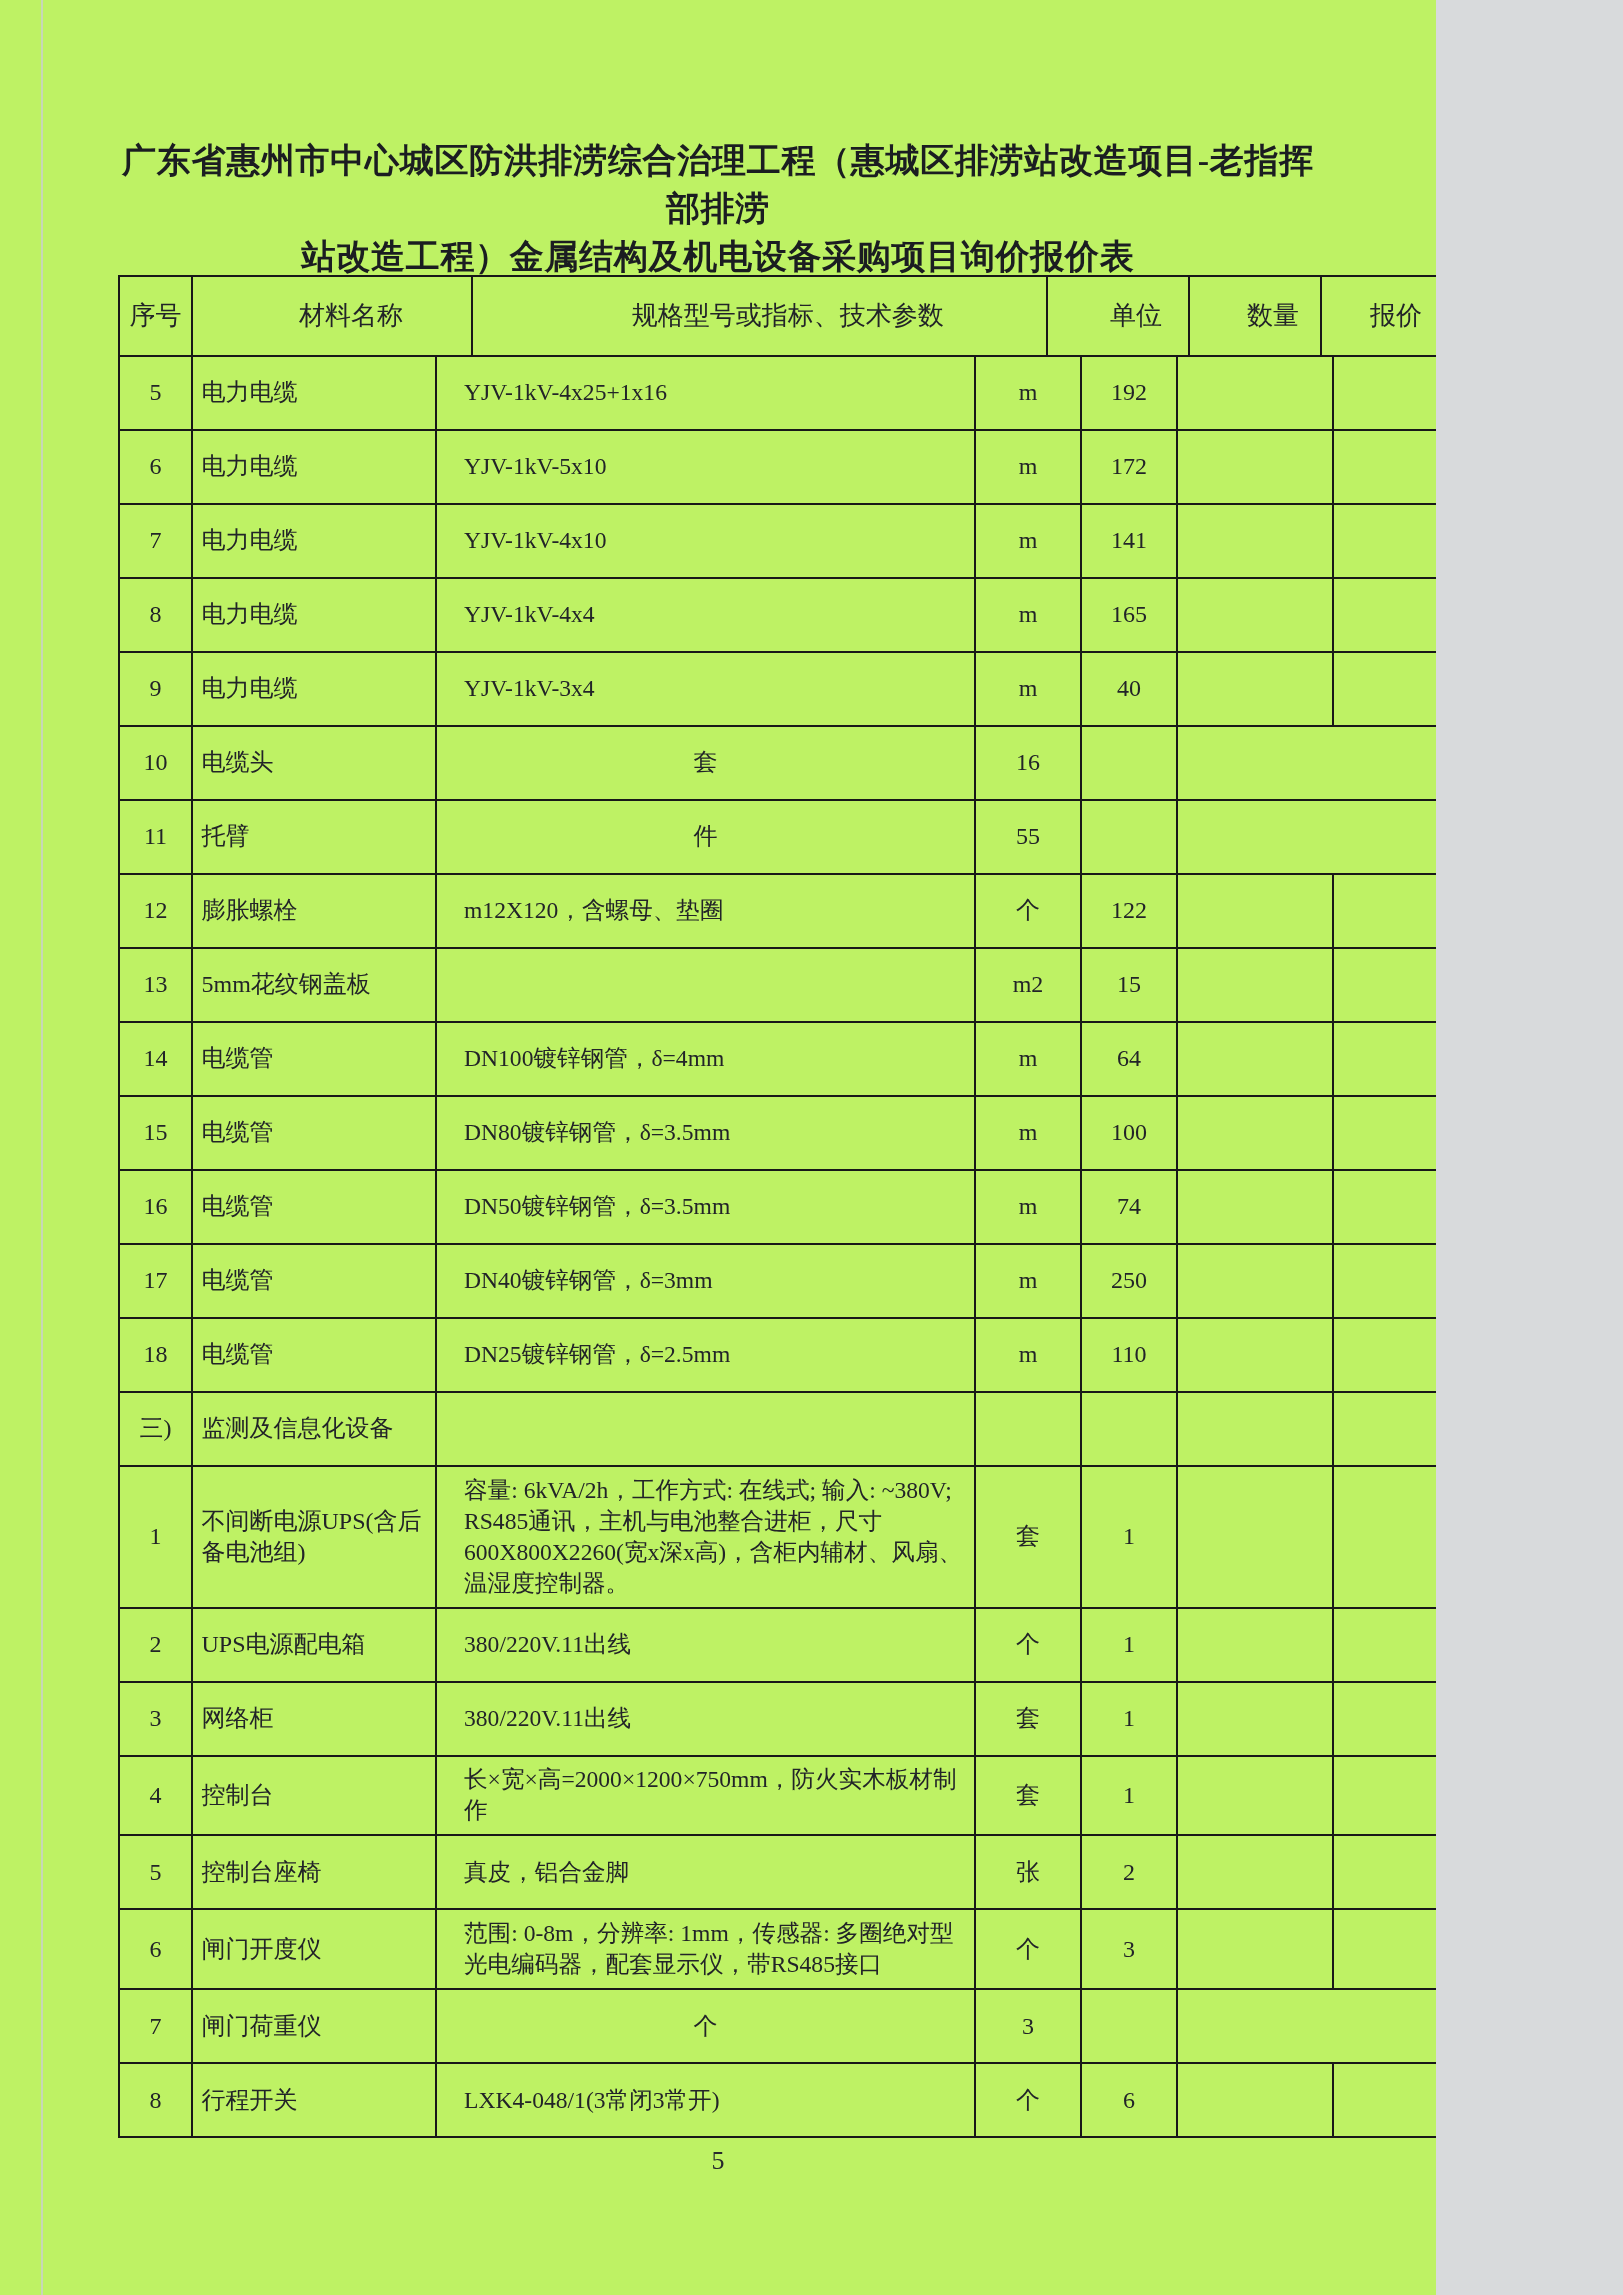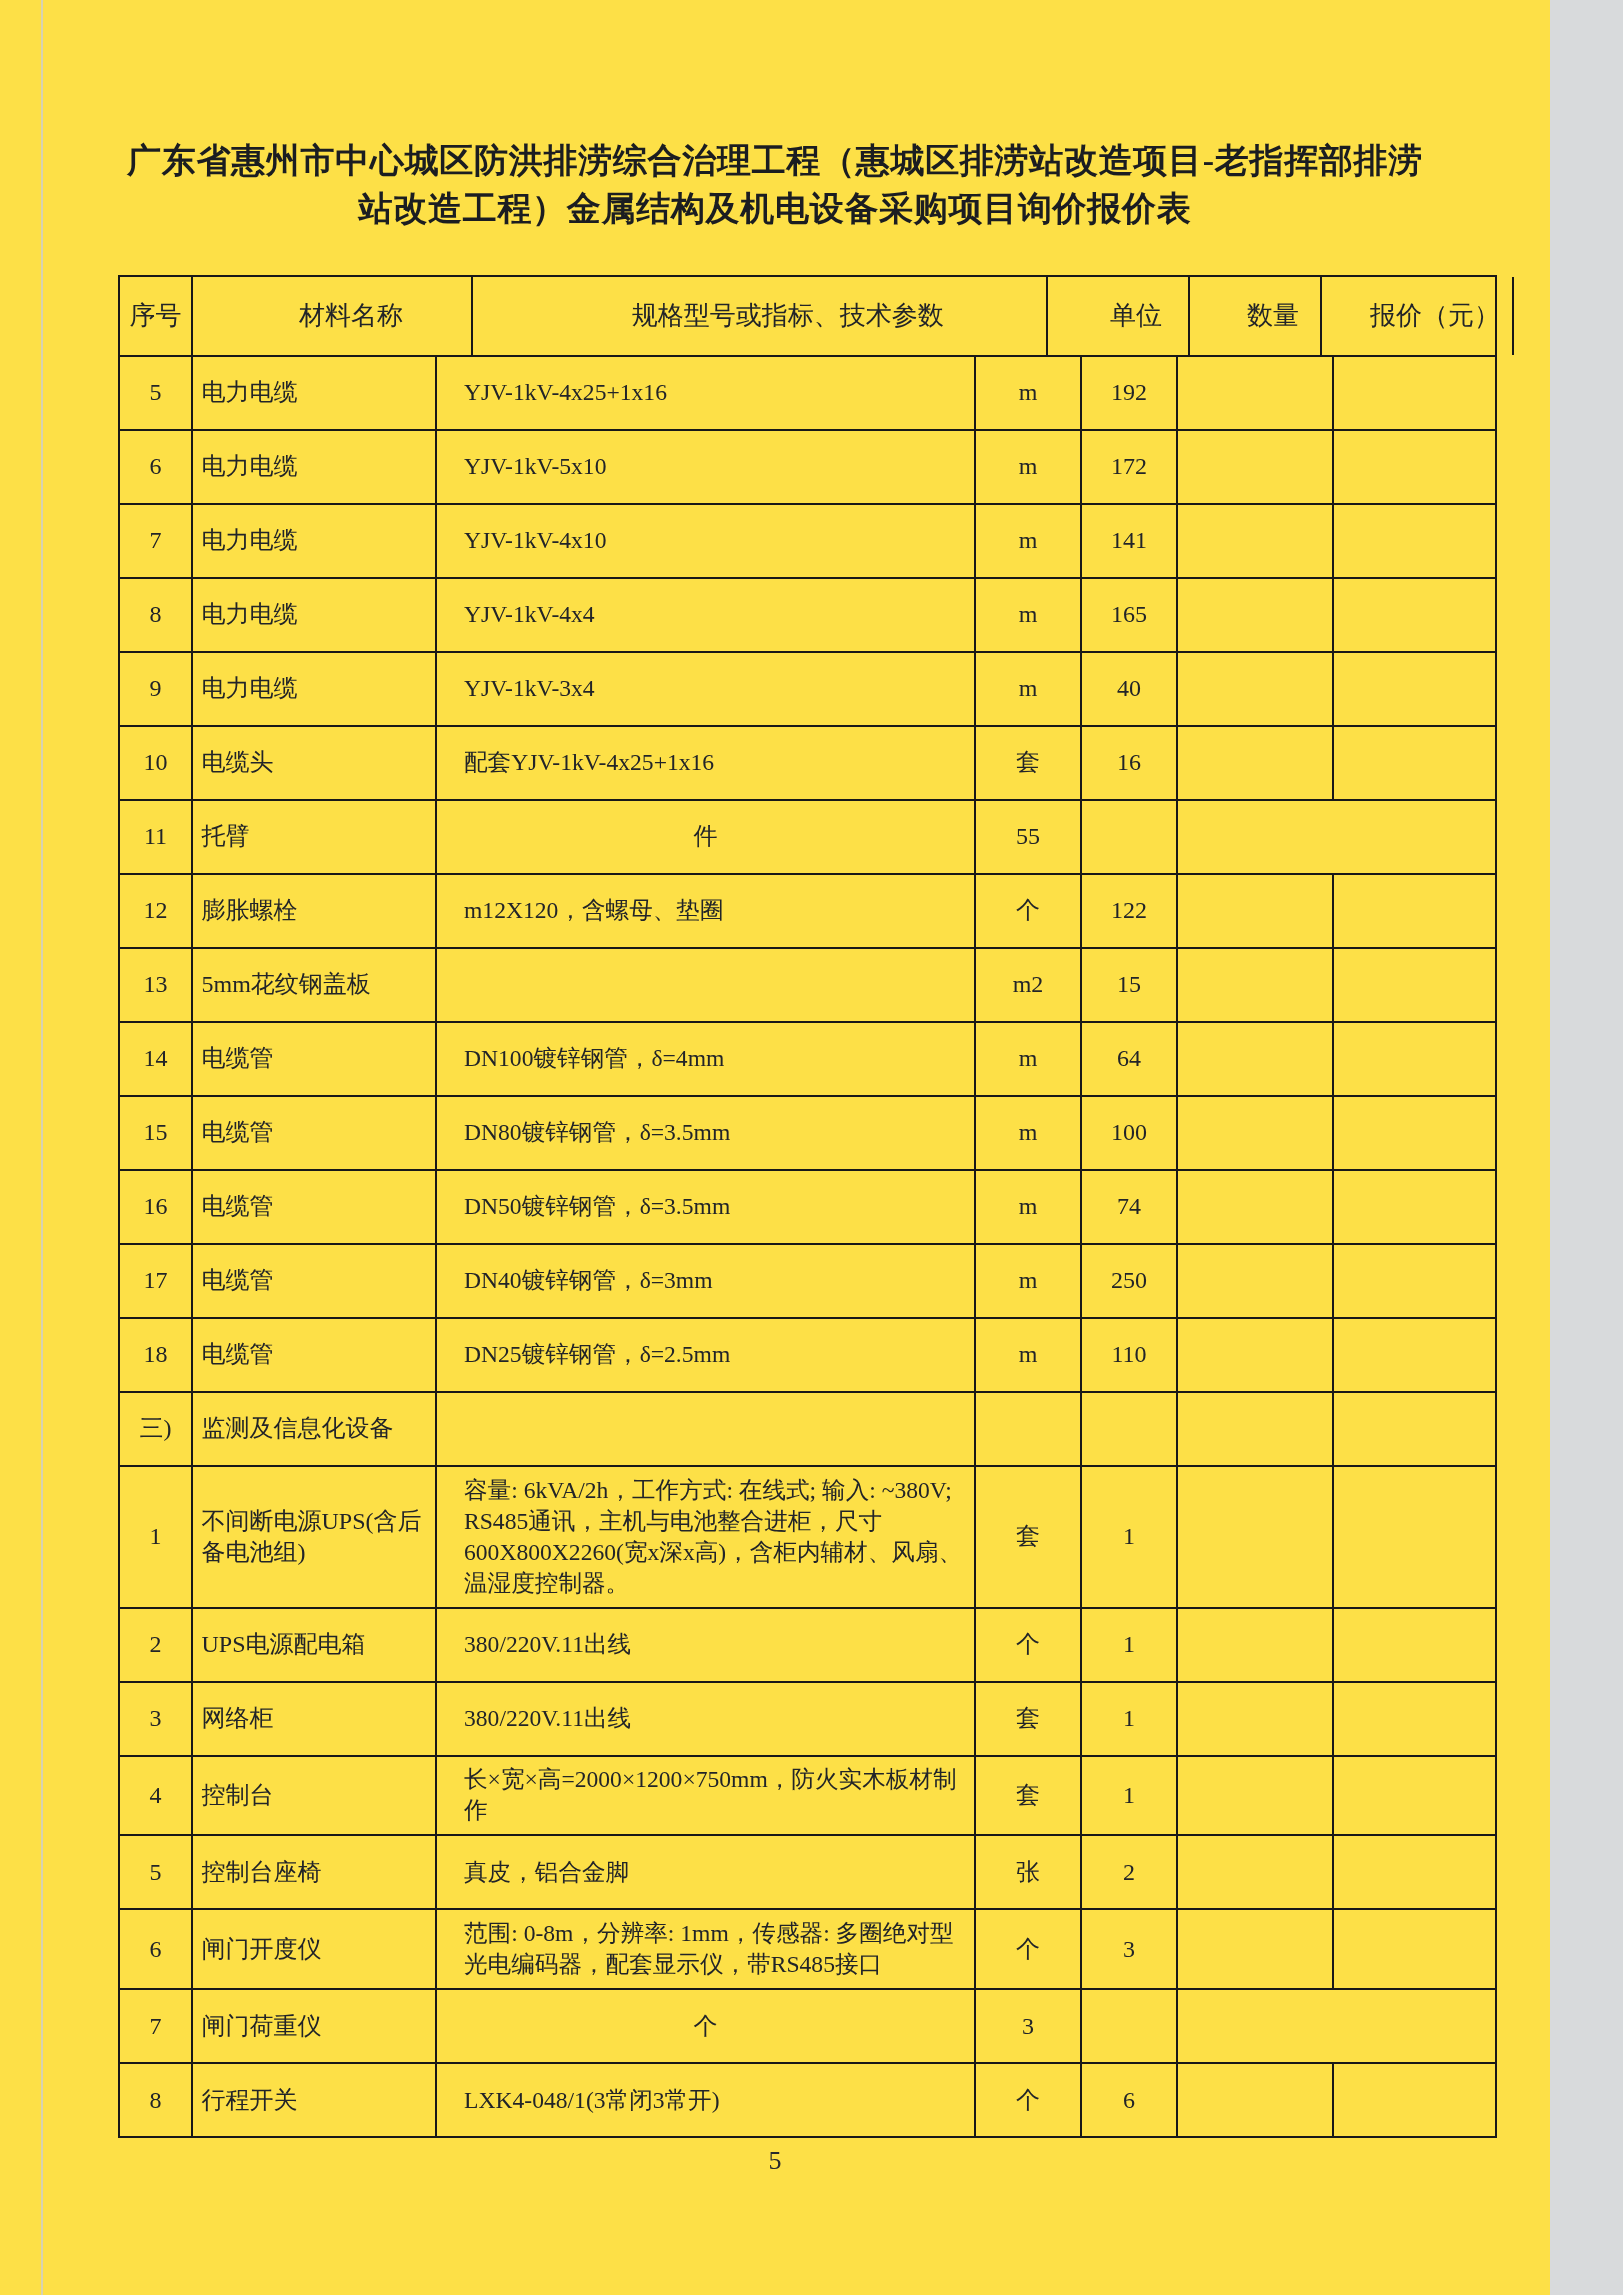--- a/index.html
+++ b/index.html
@@ -1,19 +1,19 @@
 <!DOCTYPE html>
 <html style="font-size:10.5px"><head>
 <meta charset="utf-8">
 <style>
   html,body{margin:0;padding:0;background:#d8dadc;}
   .page{
     position:relative;
-    width:1550px;height:2295px;
-    background:#fde047;
+    width:1436px;height:2295px;
+    background:#bef264;
     overflow:hidden;
     font-family:"Liberation Serif","DejaVu Serif",serif;
     color:#222428;
   }
   
   .streak-left{position:absolute;left:41px;top:0;width:2px;height:2295px;background:#c9ced3;opacity:.75;}
   .streak-right{position:absolute;left:1616px;top:550px;width:2px;height:1590px;background:#b7bcc1;opacity:.6;}
 
   .title{
     position:absolute;left:108px;right:108px;top:137px;
@@ -136,21 +136,20 @@
         <div class="cell c1">电力电缆</div>
         <div class="cell c2">YJV-1kV-3x4</div>
         <div class="cell c3">m</div>
         <div class="cell c4">40</div>
         <div class="cell c5"></div>
         <div class="cell c6"></div>
       </div>
       <div class="tr">
         <div class="cell c0">10</div>
         <div class="cell c1">电缆头</div>
-        <div class="cell c2">配套YJV-1kV-4x25+1x16</div>
         <div class="cell c3">套</div>
         <div class="cell c4">16</div>
         <div class="cell c5"></div>
         <div class="cell c6"></div>
       </div>
       <div class="tr">
         <div class="cell c0">11</div>
         <div class="cell c1">托臂</div>
         <div class="cell c3">件</div>
         <div class="cell c4">55</div>

